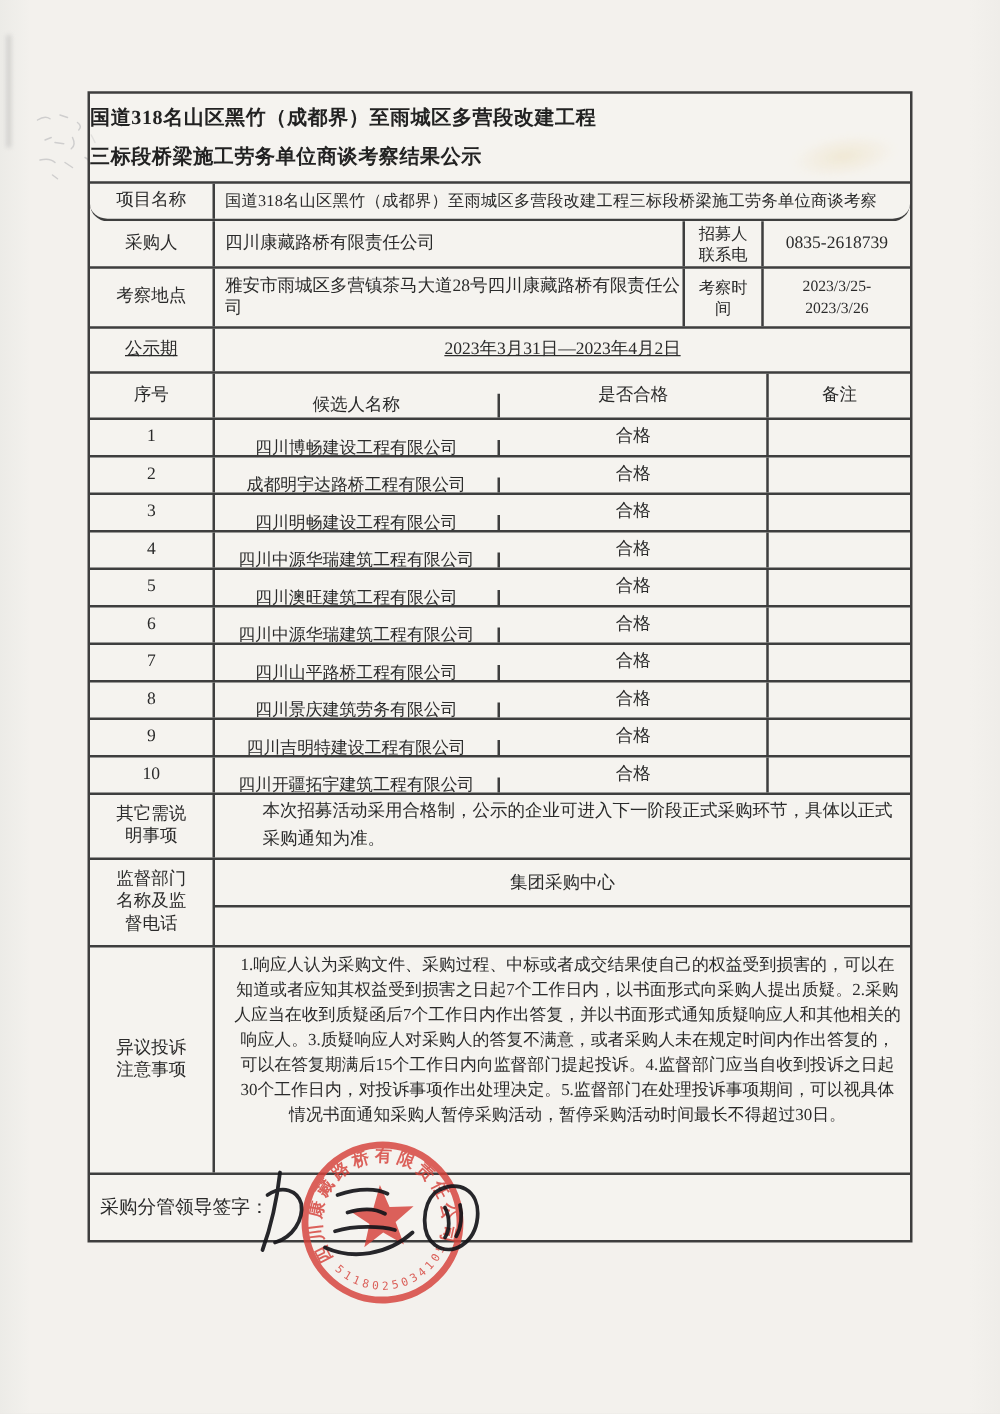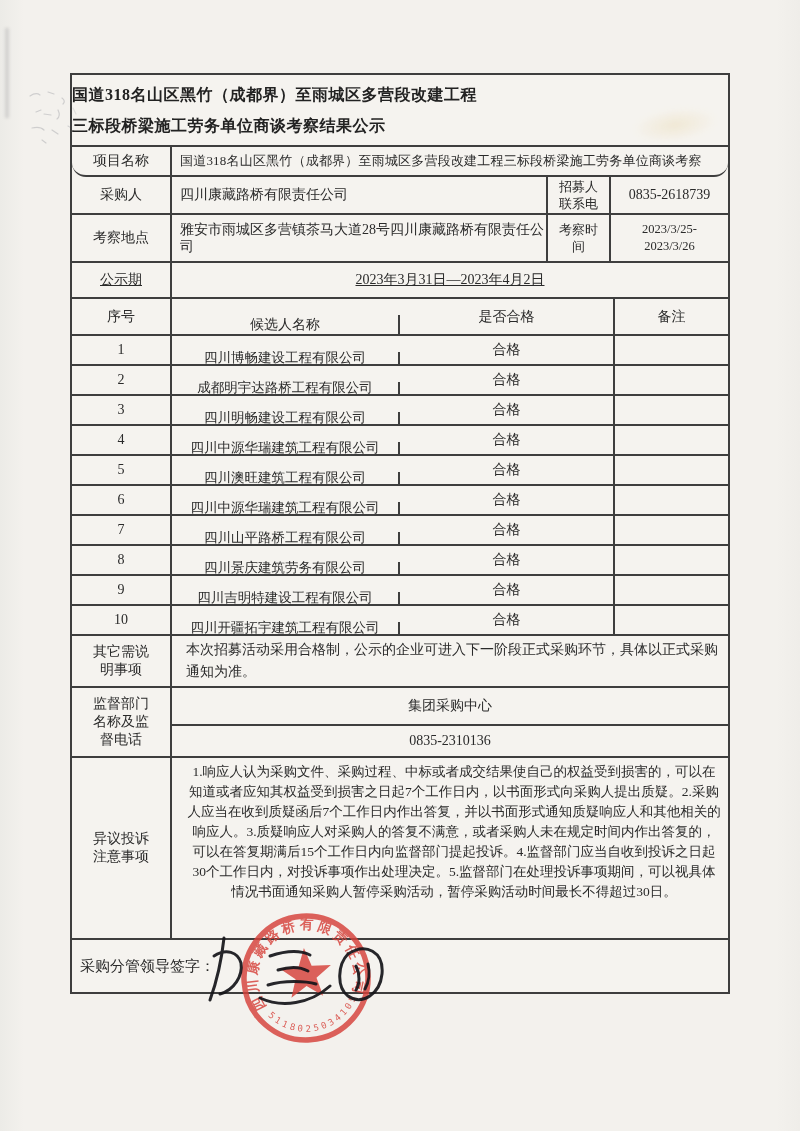--- a/index.html
+++ b/index.html
@@ -43,21 +43,21 @@
   .w-name{width:228px;flex:none;margin-top:16px;}
   .w-ok{width:215px;flex:none;}
   .w-remark{flex:1;}
   .h-title{height:72px;flex-direction:column;justify-content:center;}
   .h-project{height:30px;border-radius:14px;}
   .h-purchaser{height:38px;}
   .h-location{height:48px;}
   .h-publicity{height:36px;text-decoration:underline;}
   .h-header{height:37px;}
   .h-cand{height:30px;}
-  .h-other{height:52px;}
+  .h-other{height:52px;gap:24px;}
   .h-supervision{height:70px;justify-content:flex-end;}
   .h-objection{height:182px;}
   .h-sign{height:52px;position:relative;}
   .title-line{font-weight:bold;font-size:16px;line-height:31px;letter-spacing:.5px;text-align:left;color:#222;}
   .project-value{font-size:13px;letter-spacing:.2px;white-space:nowrap;padding-left:5px;}
   .narrow-label{width:44px;text-align:center;font-size:13px;line-height:17px;}
   .wrap60{width:62px;text-align:center;font-size:14px;line-height:18px;}
   .date-wrap{width:82px;text-align:center;font-size:12.5px;line-height:17px;}
   .cand-name{font-size:13.5px;}
   .cand-no{font-size:14px;}
@@ -206,21 +206,20 @@
         <span class="other-text">本次招募活动采用合格制，公示的企业可进入下一阶段正式采购环节，具体以正式采购通知为准。</span>
       </div>
     </div>
 
     <div class="row h-supervision">
       <div class="cell w-label">
         <span class="wrap60">监督部门名称及监督电话</span>
       </div>
       <div class="sup-col">
         <div class="sup-row1">集团采购中心</div>
-        <div class="sup-row2">0835-2310136</div>
       </div>
     </div>
 
     <div class="row h-objection">
       <div class="cell w-label">
         <span class="wrap60">异议投诉注意事项</span>
       </div>
       <div class="cell w-mid left" style="align-items:flex-start;">
         <span class="obj-text">
           <span>1.响应人认为采购文件、采购过程、中标或者成交结果使自己的权益受到损害的，可以在知道或者应知其权益受到损害之日起7个工作日内，以书面形式向采购人提出质疑。</span><span>2.采购人应当在收到质疑函后7个工作日内作出答复，并以书面形式通知质疑响应人和其他相关的响应人。</span><span>3.质疑响应人对采购人的答复不满意，或者采购人未在规定时间内作出答复的，可以在答复期满后15个工作日内向监督部门提起投诉。</span><span>4.监督部门应当自收到投诉之日起30个工作日内，对投诉事项作出处理决定。</span><span>5.监督部门在处理投诉事项期间，可以视具体情况书面通知采购人暂停采购活动，暂停采购活动时间最长不得超过30日。</span>

